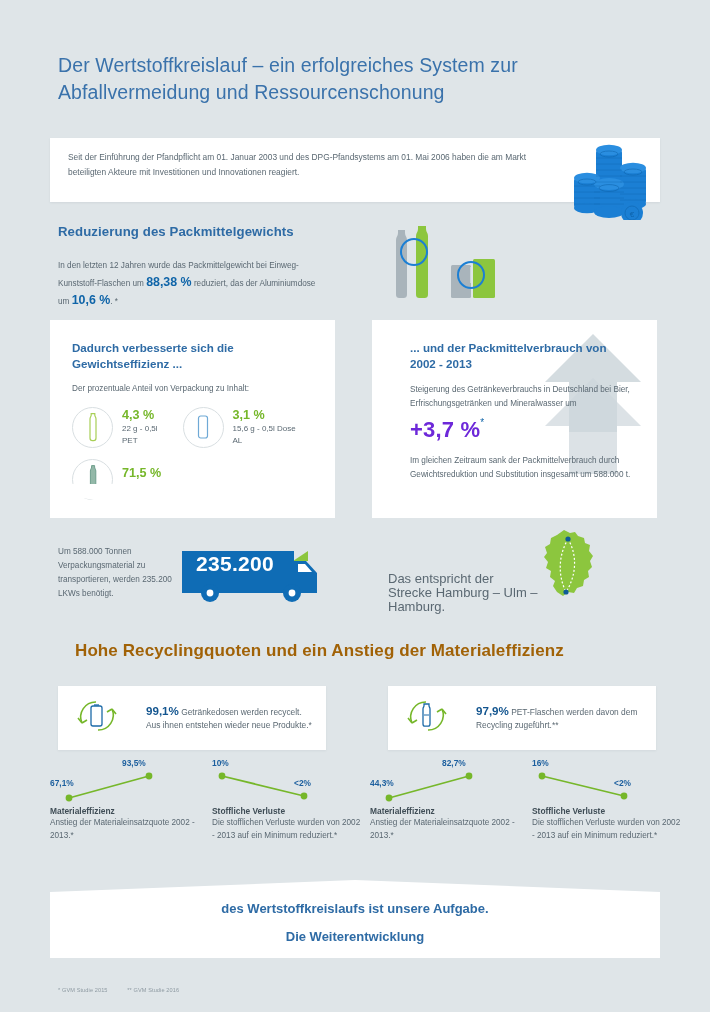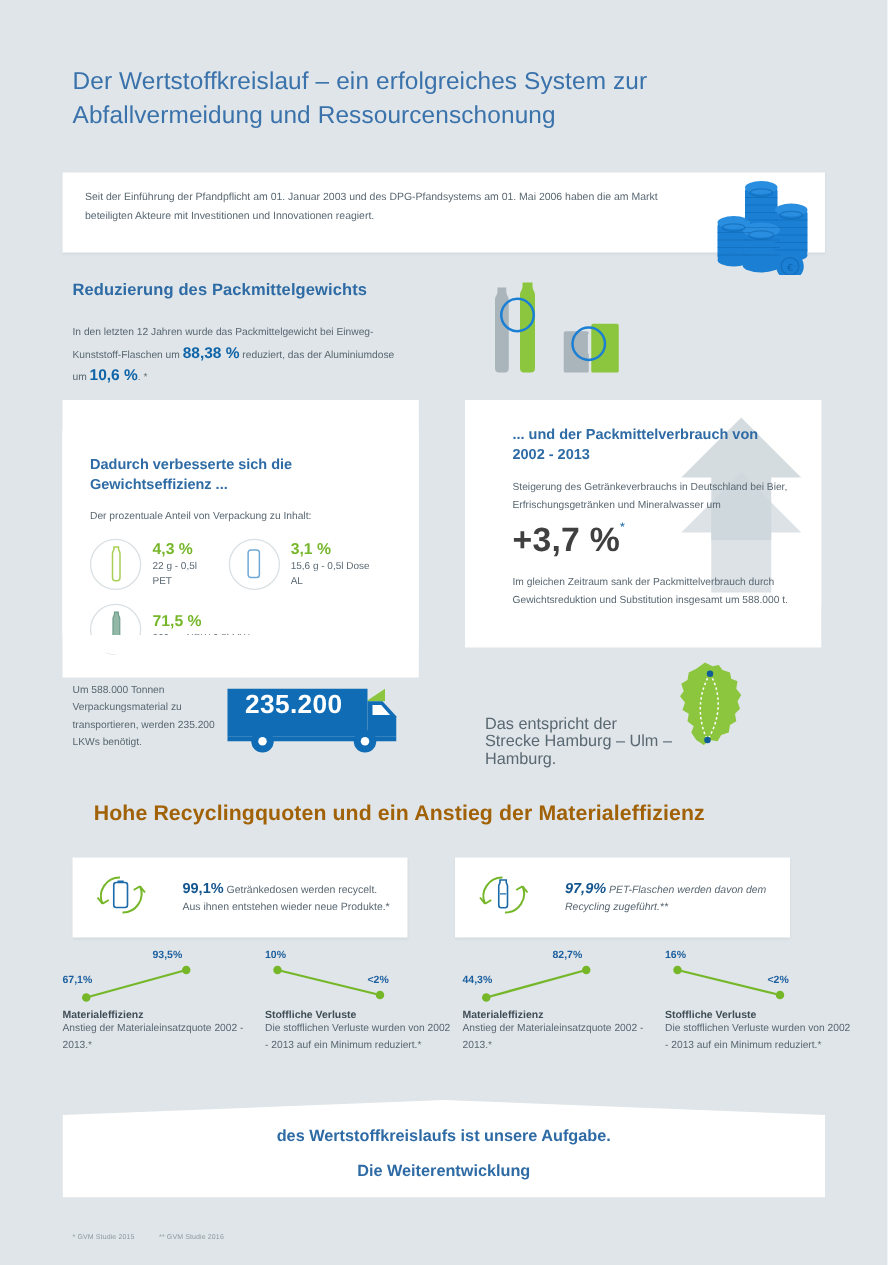--- a/index.html
+++ b/index.html
@@ -92,36 +92,36 @@
     font-size:11.6px;
     line-height:16px;
     font-weight:bold;
     color:#2e6ba5;
   }
   .panel p { font-size:8.2px; line-height:13.5px; color:#5a6872; }
 
   #panelL { left:50px; top:320px; }
   #panelR { left:372px; top:320px; }
 
-  #panelL .panel-body { padding:20px 36px 14px 22px; height:164px;margin-top:24px; }
+  #panelL .panel-body { padding:20px 36px 14px 22px; height:164px; }
   #panelR .panel-body { padding:20px 22px 14px 38px; height:164px; overflow:hidden; }
 
   
   .eff-row { display:flex; align-items:center; gap:9px; }
   .eff-circle {
     width:41px; height:41px; border-radius:50%;
     border:1px solid #d9dfe2;
     display:flex; align-items:center; justify-content:center;
     flex:0 0 auto;
   }
   .eff-val { font-size:12.6px; font-weight:bold; color:#76b72a; line-height:14px; }
   .eff-sub { font-size:8px; color:#5a6872; line-height:12px; margin-top:1px; }
 
   .bignum {
-    font-size:27px; font-weight:bold; color:#404040;
+    font-size:22px; font-weight:bold; color:#6d28d9;
     letter-spacing:.2px;
   }
   .star { font-size:10px; vertical-align:top; }
 
   
   #wm { position:absolute; right:-4px; top:4px; opacity:1; }
 
   
   #truck-text {
     position:absolute; left:58px; top:545px;
@@ -146,21 +146,21 @@
 
   
   .rcard {
     width:268px; height:64px;
     background:#fff;
     display:flex; align-items:center;
     padding:0 12px 0 14px;
     box-shadow:0 1px 2px rgba(80,95,105,.08);
   }
   #rcardL { position:absolute; left:58px; top:686px; }
-  #rcardR { position:absolute; left:364px; top:686px;font-style:italic; }
+  #rcardR { position:absolute; left:388px; top:686px; }
   .rtext { font-size:8.4px; line-height:13.5px; color:#5a6872; margin-left:24px; }
   .rtext b { font-size:11.6px; color:#13558f; }
 
   
   .mini { position:absolute; width:150px; }
   .mini .chart { position:relative; height:46px; }
   .mini .lbl {
     position:absolute; font-size:8.4px; font-weight:bold; color:#1c5f9e;
     white-space:nowrap;
   }

